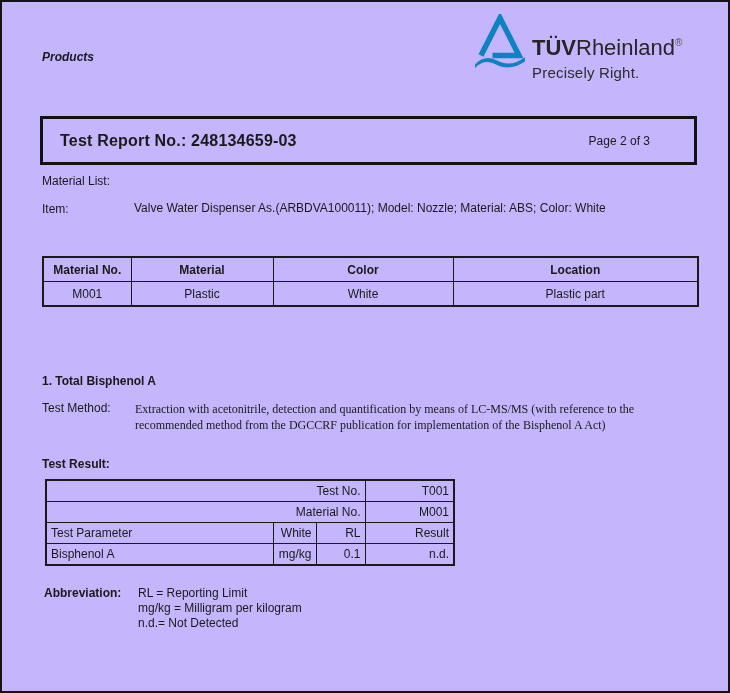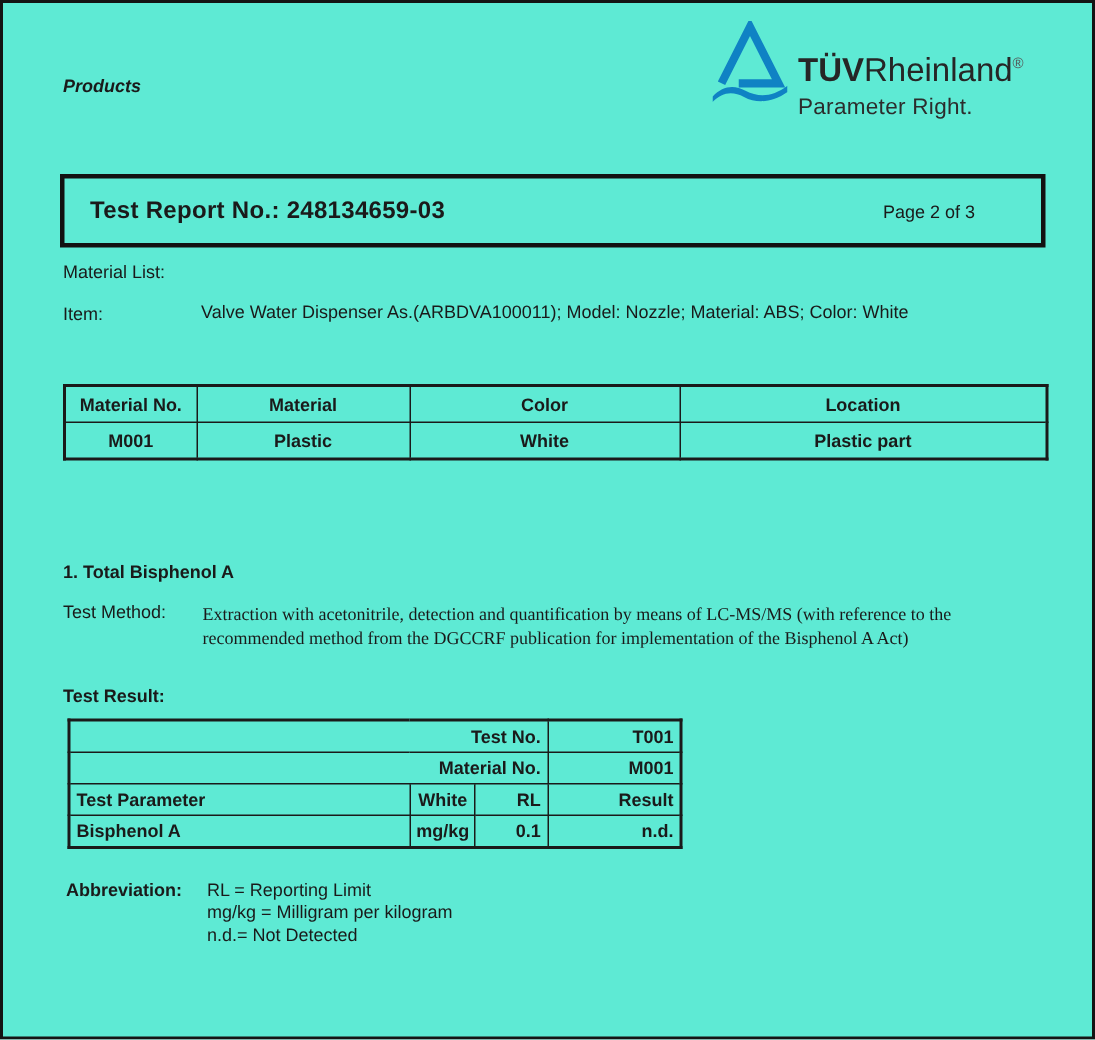--- a/index.html
+++ b/index.html
@@ -1,19 +1,19 @@
 <!DOCTYPE html>
 <html><head>
 <meta charset="utf-8">
 <style>
   html, body { margin: 0; padding: 0; background: #e8e8e8; }
   .page {
     position: relative;
     width: 730px; height: 693px;
-    background: #5eead4;
+    background: #c4b5fd;
     border: 2px solid #141414;
     box-sizing: border-box;
     font-family: "Liberation Sans", sans-serif;
     color: #1a1a1a;
     overflow: hidden;
   }
   .abs { position: absolute; }
 
   
   .products { left: 40px; top: 48px; font-size: 12px; font-weight: bold; font-style: italic; }
@@ -33,21 +33,21 @@
   }
   .report-title { font-size: 16px; font-weight: bold; margin-left: 17px; letter-spacing: 0.2px; }
   .page-info { font-size: 12px; margin-left: auto; margin-right: 44px; }
 
   
   .material-list-heading { left: 40px; top: 172px; font-size: 12px; font-weight: normal; }
   .item-label { left: 40px; top: 200px; font-size: 12px; }
   .item-value { left: 132px; top: 199px; font-size: 12px; width: 560px; }
 
   table { border-collapse: collapse; table-layout: fixed; }
-  td, th { border: 1px solid #1a1a1a; font-size: 12px; padding: 0 4px; overflow: hidden; white-space: nowrap; font-weight: bold; }
+  td, th { border: 1px solid #1a1a1a; font-size: 12px; padding: 0 4px; overflow: hidden; white-space: nowrap; }
 
   .material-table { left: 40px; top: 254px; width: 655px; }
   .material-table table { width: 655px; border: 2px solid #1a1a1a; }
   .material-table th { font-weight: bold; text-align: center; height: 23px; }
   .material-table td { text-align: center; height: 23px; }
 
   
   .section-heading { left: 40px; top: 372px; font-size: 12px; font-weight: bold; }
   .test-method-label { left: 40px; top: 399px; font-size: 12px; }
   .test-method-value { left: 133px; top: 399px; width: 567px; font-size: 12px; line-height: 16px; font-family: Liberation Serif, serif; }
@@ -71,21 +71,21 @@
 
   <div class="abs products">Products</div>
 
   <div class="abs logo">
     <svg class="logo-mark" viewBox="0 0 50 57" xmlns="http://www.w3.org/2000/svg">
       <path d="M6 41.5 L25 4 L44 41.5 L17.5 41.5" fill="none" stroke="#0f82c4" stroke-width="5.5" stroke-linejoin="miter" stroke-linecap="butt"></path>
       <path d="M0 50.5 C7 43 14.5 42.5 22 46.5 C31 51.2 40 50.6 50 43.2 L50 47.4 C40 54.4 29.5 55.2 21 50.6 C13.5 46.6 6.5 47.2 0 54 Z" fill="#0f82c4"></path>
     </svg>
     <div class="logo-text">
       <div class="logo-line1"><span class="logo-tuv">TÜV</span><span>Rheinland</span><span class="logo-reg">®</span></div>
-      <div class="logo-tagline">Parameter Right.</div>
+      <div class="logo-tagline">Precisely Right.</div>
     </div>
   </div>
 
   <div class="abs report-header">
     <div class="report-title">Test Report No.: 248134659-03</div>
     <div class="page-info">Page 2 of 3</div>
   </div>
 
   <div class="abs material-list-heading">Material List:</div>
   <div class="abs item-label">Item:</div>

